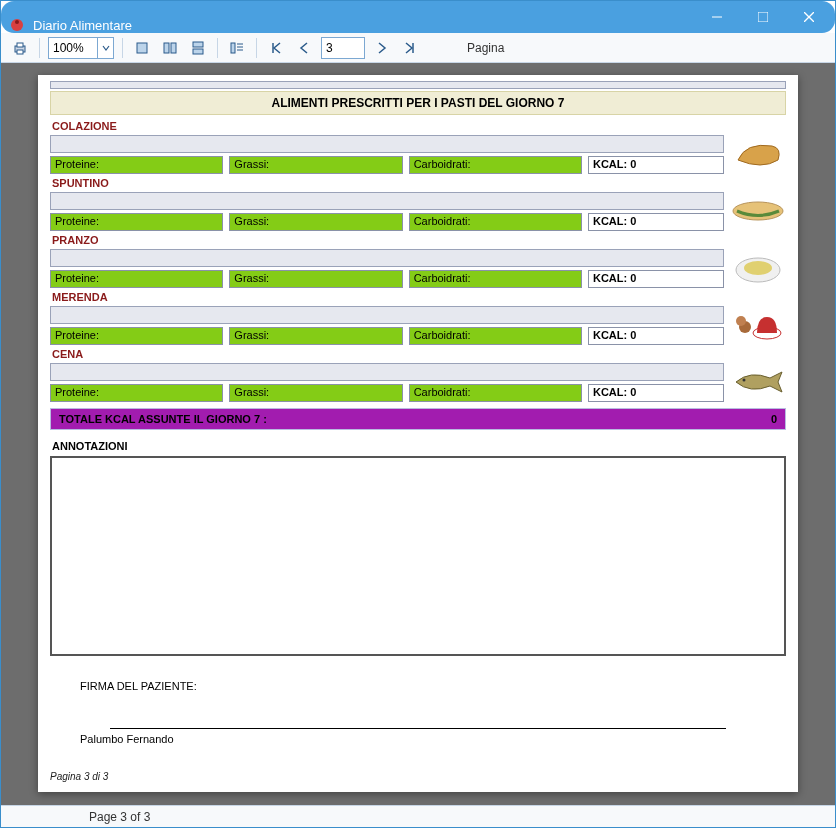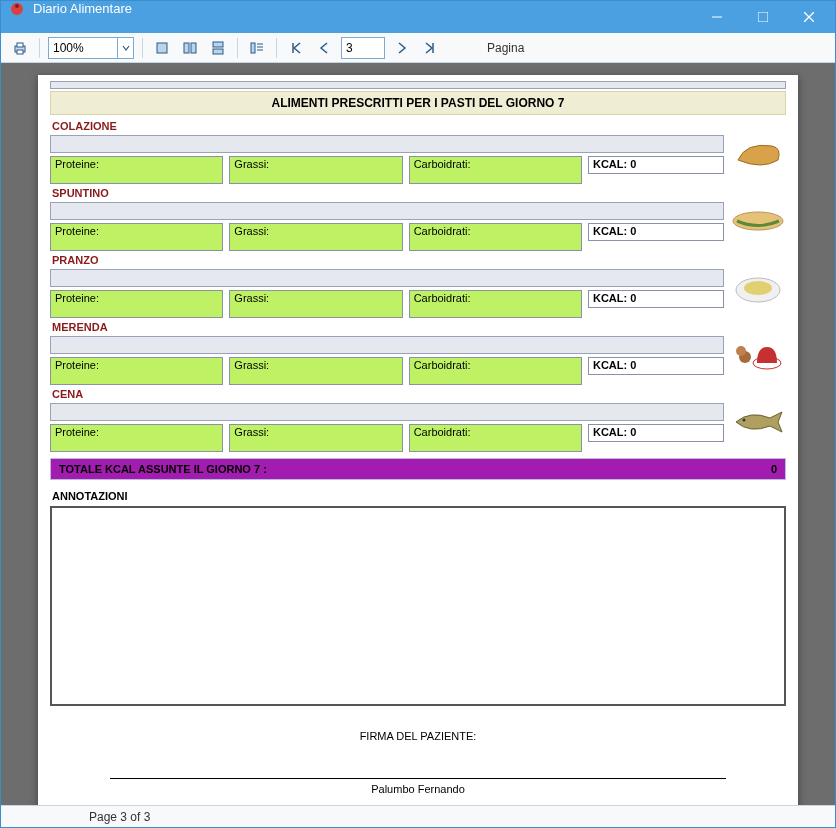--- a/index.html
+++ b/index.html
@@ -1,50 +1,50 @@
 <!DOCTYPE html>
 <html><head>
 <meta charset="utf-8">
 <style>
   * { box-sizing: border-box; }
   body { margin:0; font-family: "Segoe UI", Tahoma, sans-serif; font-size:11px; background:#fff; }
   .window { width:836px; height:828px; border:1px solid #3a8ecb; display:flex; flex-direction:column; }
-  .titlebar { height:32px; background:#4aa0e0; color:#fff; display:flex; align-items:flex-start; padding:0 3px 0 8px; }
+  .titlebar { height:32px; background:#4aa0e0; color:#fff; display:flex; align-items:flex-end; padding:0 3px 0 8px;border-radius:13px; }
   .titlebar .icon { width:16px; height:16px; margin-right:8px; }
   .titlebar .title { flex:1; font-size:13px; }
   .winbtns { display:flex; height:100%; }
   .winbtn { width:46px; display:flex; align-items:center; justify-content:center; color:#fff; }
   .winbtn.close { background:transparent; }
   .toolbar { height:30px; background:#f7f9fb; border-bottom:1px solid #c7d6e6; display:flex; align-items:center; padding:0 8px; gap:6px; }
   .tbtn { width:22px; height:22px; border:1px solid transparent; border-radius:2px; display:flex; align-items:center; justify-content:center; color:#2b5b8b; }
   .tsep { width:1px; height:20px; background:#c7d6e6; margin:0 2px; }
-  .zoom { display:flex; align-items:flex-end; border:1px solid #7ca8d2; height:22px; background:#fff;gap:20px; }
+  .zoom { display:flex; align-items:flex-end; border:1px solid #7ca8d2; height:22px; background:#fff; }
   .zoom input { border:none; width:48px; height:20px; padding:0 4px; font-size:12px; outline:none; }
   .zoom .chev { width:16px; display:flex; align-items:center; justify-content:center; border-left:1px solid #7ca8d2; height:100%; color:#2b5b8b; }
   .pagebox { width:44px; height:22px; border:1px solid #7ca8d2; background:#fff; padding:0 4px; font-size:12px; }
   .closebtn { margin-left:40px; font-size:12px; color:#333; }
   .viewer { flex:1; background:#6d6d6d; overflow:auto; position:relative; }
   .page { width:760px; background:#fff; margin:12px auto; padding:6px 0 10px; box-shadow:0 2px 8px rgba(0,0,0,.4); }
   .content { padding:0 12px; }
   .banner { background:#f0edd5; border:1px solid #d8d4a6; text-align:center; font-weight:bold; font-size:12px; padding:4px 0; margin:2px 0 4px; }
   .meal { margin-bottom:2px; }
   .mealrow { display:flex; align-items:flex-start; gap:6px; }
   .mealleft { flex:1; }
   .mealname { color:#8a1a1a; font-weight:bold; font-size:11px; padding:1px 0 2px 2px; }
   .greybar { height:18px; background:#e6e8ef; border:1px solid #9aa2b8; margin:1px 0 3px; }
   .nutrow { display:flex; gap:6px; }
-  .nutbox { flex:1; border:1px solid #8a92a8; height:28px; background:#bef264; padding:1px 4px; font-size:11px; }
+  .nutbox { flex:1; border:1px solid #8a92a8; height:18px; background:#84cc16; padding:1px 4px; font-size:11px; }
   .kcalbox { width:136px; border:1px solid #8a92a8; height:18px; background:#fff; padding:1px 4px; font-size:11px; font-weight:bold; }
   .foodimg { width:56px; height:40px; display:flex; align-items:center; justify-content:center; }
   .totalrow { display:flex; background:#a21caf; border:1px solid #b9bde0; padding:4px 8px; font-weight:bold; font-size:11px; margin-top:6px; }
   .totalrow .tlabel { flex:1; }
   .ann-title { font-weight:bold; font-size:11px; margin:10px 2px 4px; }
   .ann-box { height:200px; border:2px solid #555; background:#fff; }
   .sigrow { display:flex; margin-top:24px; padding:0 30px; }
-  .sigcol { flex:1; text-align:center; font-size:11px; }
+  .sigcol { flex:1; font-size:11px; }
   .sigline { border-top:1px solid #000; margin:36px 30px 4px; }
   .pagenum { font-style:italic; font-size:10px; margin-top:26px; color:#222; }
   .statusbar { height:22px; background:#f7f9fb; border-top:1px solid #c7d6e6; display:flex; align-items:center; padding:0 12px 0 88px; font-size:12px; color:#333; }
   svg { display:block; }
 </style>
 </head>
 <body>
 
 <div class="window">
 

